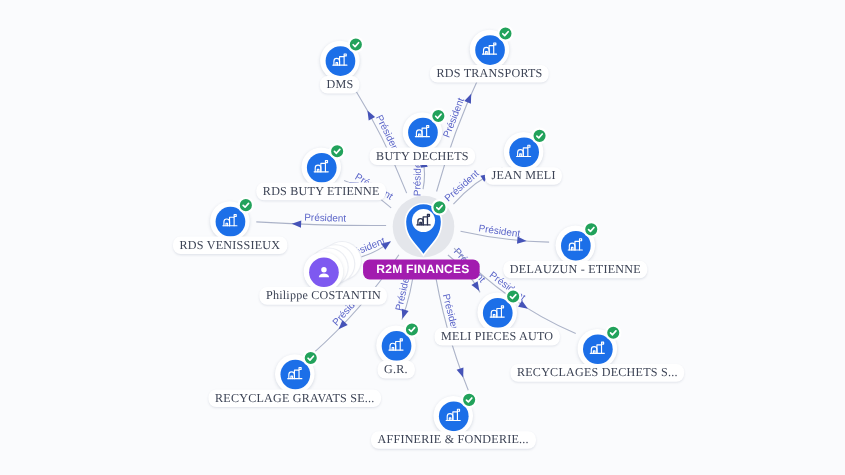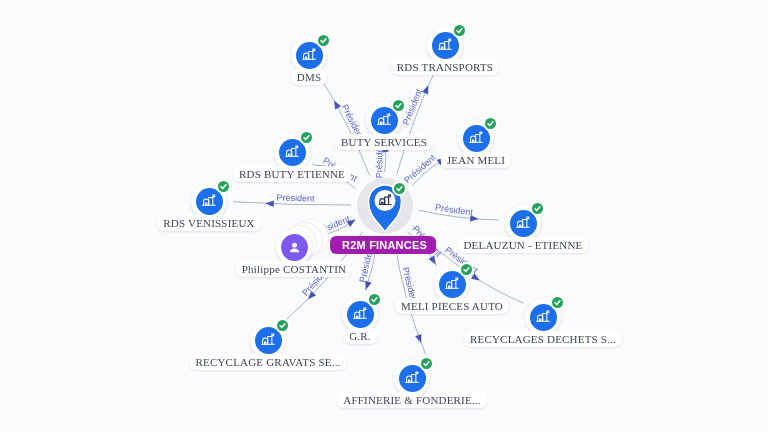--- a/index.html
+++ b/index.html
@@ -149,21 +149,21 @@
     <path d="M2,15.3 H18"></path>
   </g>
             </svg>
           </div>
         </div>
         <div class="badge" style="background: rgb(34, 162, 91);">
           <svg width="9" height="9" viewBox="0 0 14 14">
             <path d="M3.2,7.3 L5.9,9.9 L10.8,4.4" fill="none" stroke="#ffffff" stroke-width="2.4" stroke-linecap="round" stroke-linejoin="round"></path>
           </svg>
         </div>
-        <div class="pill">BUTY SERVICES</div>
+        <div class="pill">BUTY DECHETS</div>
       </div>
       <div class="node" style="left: 458px; top: 120px;">
         <div class="ring">
           <div class="disc" style="background: rgb(28, 111, 232);">
             <svg viewBox="0 0 20 20" width="16" height="16">
   <g fill="none" stroke="#ffffff" stroke-width="1.3" stroke-linecap="round" stroke-linejoin="round">
     <path d="M3.2,15.2 V10.8 Q3.2,7.6 6.4,7.6 Q9.6,7.6 9.6,10.8 V15.2"></path>
     <path d="M5.6,15.2 V12.4 H7.4 V15.2"></path>
     <path d="M9.6,15.2 V5.6 H14.8 V15.2"></path>
     <path d="M14.8,5.4 V2.6 H17.2 V4.8 H14.9"></path>

